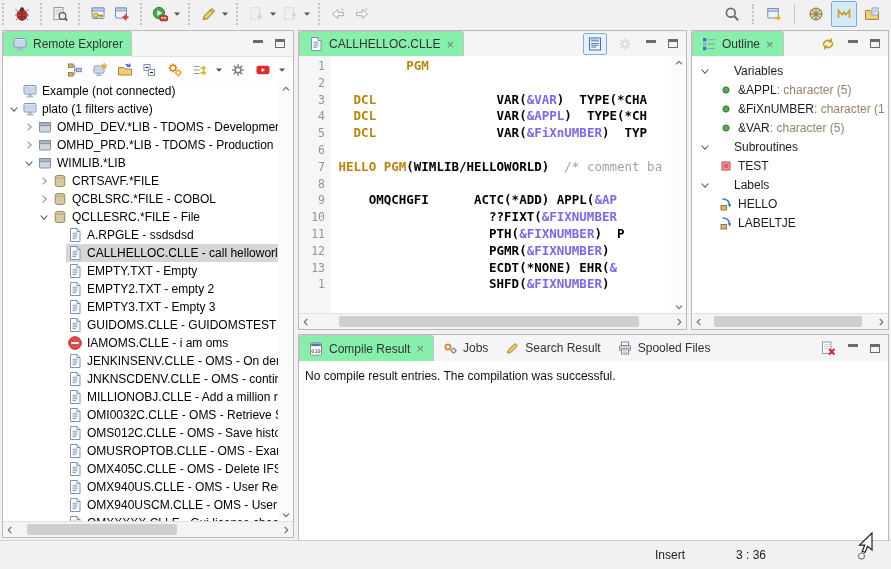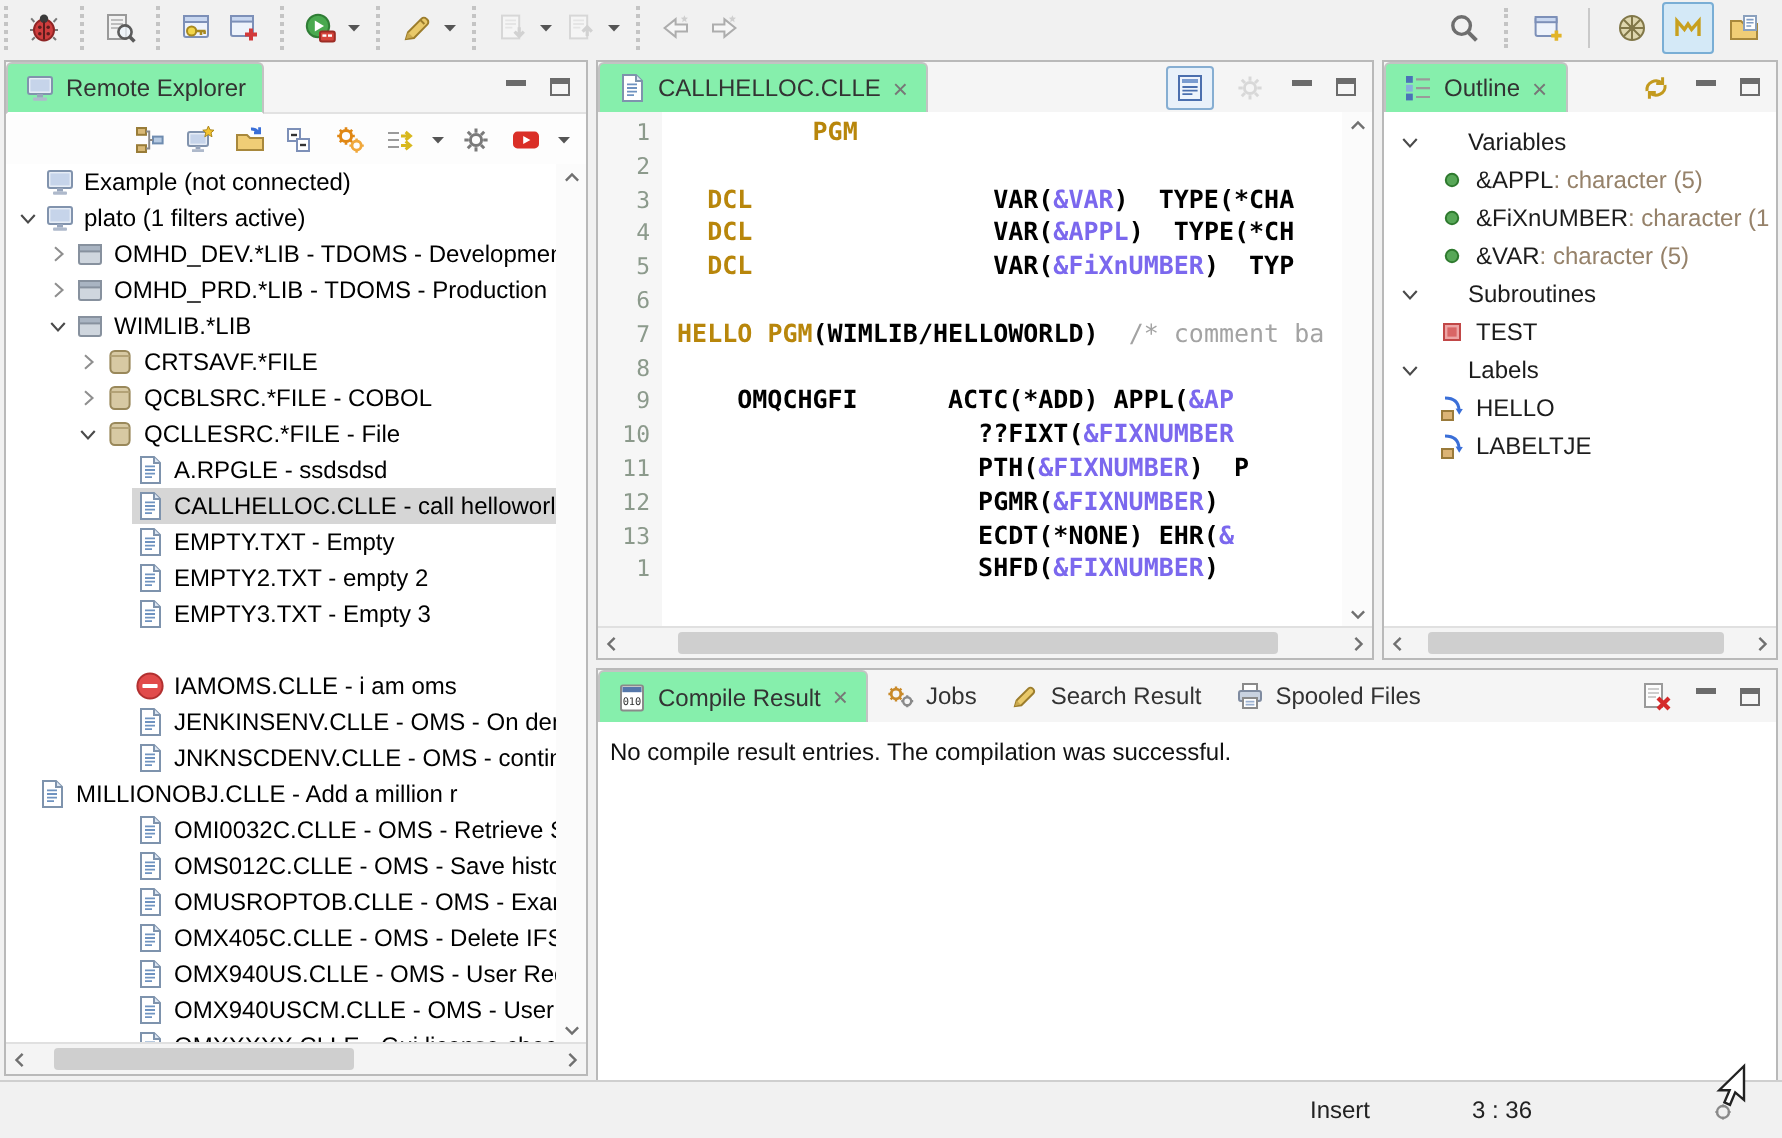--- a/index.html
+++ b/index.html
@@ -576,20 +576,30 @@
                 <path d="M3.5 1.5h6.5l3 3v10H3.5z" fill="#fff" stroke="#7e93ad"></path>
                 <path d="M10 1.5v3h3" fill="#dce6f2" stroke="#7e93ad"></path>
                 <path d="M5.5 6.2h5M5.5 8h5M5.5 9.8h5M5.5 11.6h3.5" stroke="#6f93c0" stroke-width="0.9"></path>
               </svg>
             </span>
             <span class="tlbl">EMPTY3.TXT - Empty 3</span>
           </div>
         </div>
         <div class="trow" style="padding-left: 49px;">
           <span class="texp"></span>
+          <div class="tsel">
+            <span class="ic">
+              <svg viewBox="0 0 16 16">
+                <path d="M3.5 1.5h6.5l3 3v10H3.5z" fill="#fff" stroke="#7e93ad"></path>
+                <path d="M10 1.5v3h3" fill="#dce6f2" stroke="#7e93ad"></path>
+                <path d="M5.5 6.2h5M5.5 8h5M5.5 9.8h5M5.5 11.6h3.5" stroke="#6f93c0" stroke-width="0.9"></path>
+              </svg>
+            </span>
+            <span class="tlbl">GUIDOMS.CLLE - GUIDOMSTEST</span>
+          </div>
         </div>
         <div class="trow" style="padding-left: 49px;">
           <span class="texp"></span>
           <div class="tsel">
             <span class="ic">
               <svg viewBox="0 0 16 16">
                 <circle cx="8" cy="8" r="6.3" fill="#e14b4b" stroke="#b23030"></circle>
                 <rect x="4.2" y="7" width="7.6" height="2" rx="0.4" fill="#fff"></rect>
               </svg>
             </span>
@@ -615,21 +625,21 @@
             <span class="ic">
               <svg viewBox="0 0 16 16">
                 <path d="M3.5 1.5h6.5l3 3v10H3.5z" fill="#fff" stroke="#7e93ad"></path>
                 <path d="M10 1.5v3h3" fill="#dce6f2" stroke="#7e93ad"></path>
                 <path d="M5.5 6.2h5M5.5 8h5M5.5 9.8h5M5.5 11.6h3.5" stroke="#6f93c0" stroke-width="0.9"></path>
               </svg>
             </span>
             <span class="tlbl">JNKNSCDENV.CLLE - OMS - contin</span>
           </div>
         </div>
-        <div class="trow" style="">
+        <div class="trow" style="padding-left: 49px;">
           <span class="texp"></span>
           <div class="tsel">
             <span class="ic">
               <svg viewBox="0 0 16 16">
                 <path d="M3.5 1.5h6.5l3 3v10H3.5z" fill="#fff" stroke="#7e93ad"></path>
                 <path d="M10 1.5v3h3" fill="#dce6f2" stroke="#7e93ad"></path>
                 <path d="M5.5 6.2h5M5.5 8h5M5.5 9.8h5M5.5 11.6h3.5" stroke="#6f93c0" stroke-width="0.9"></path>
               </svg>
             </span>
             <span class="tlbl">MILLIONOBJ.CLLE - Add a million r</span>

